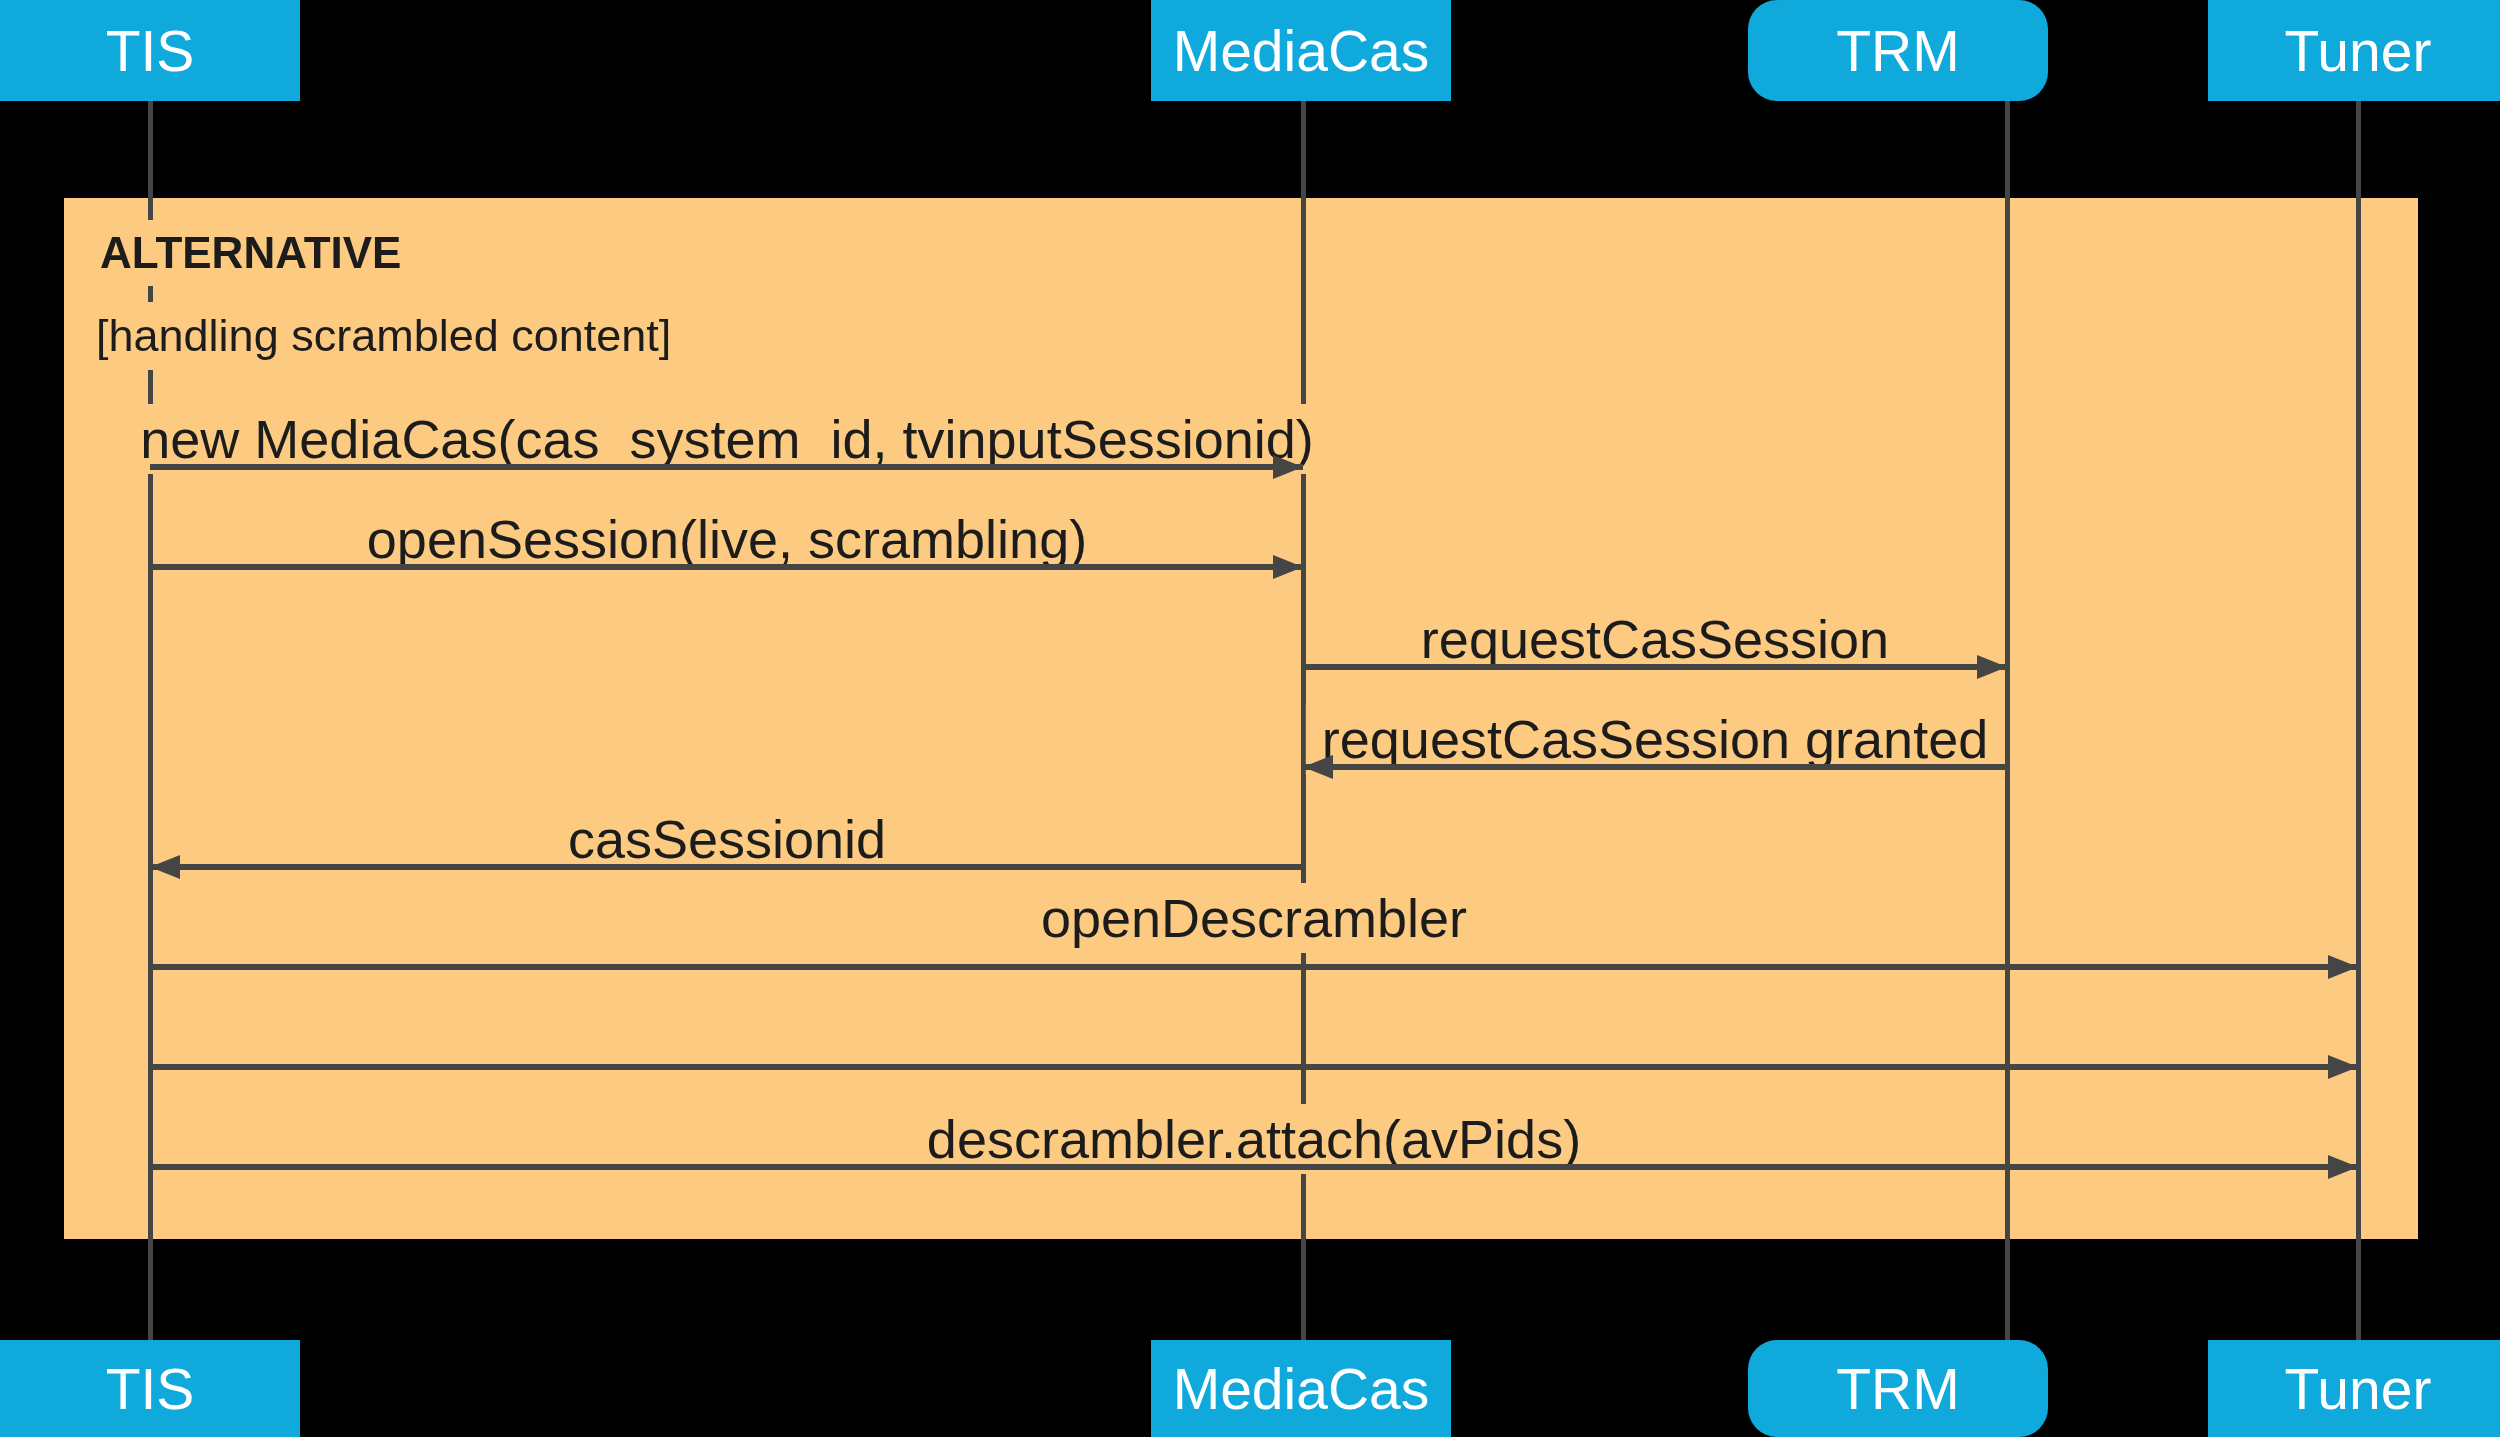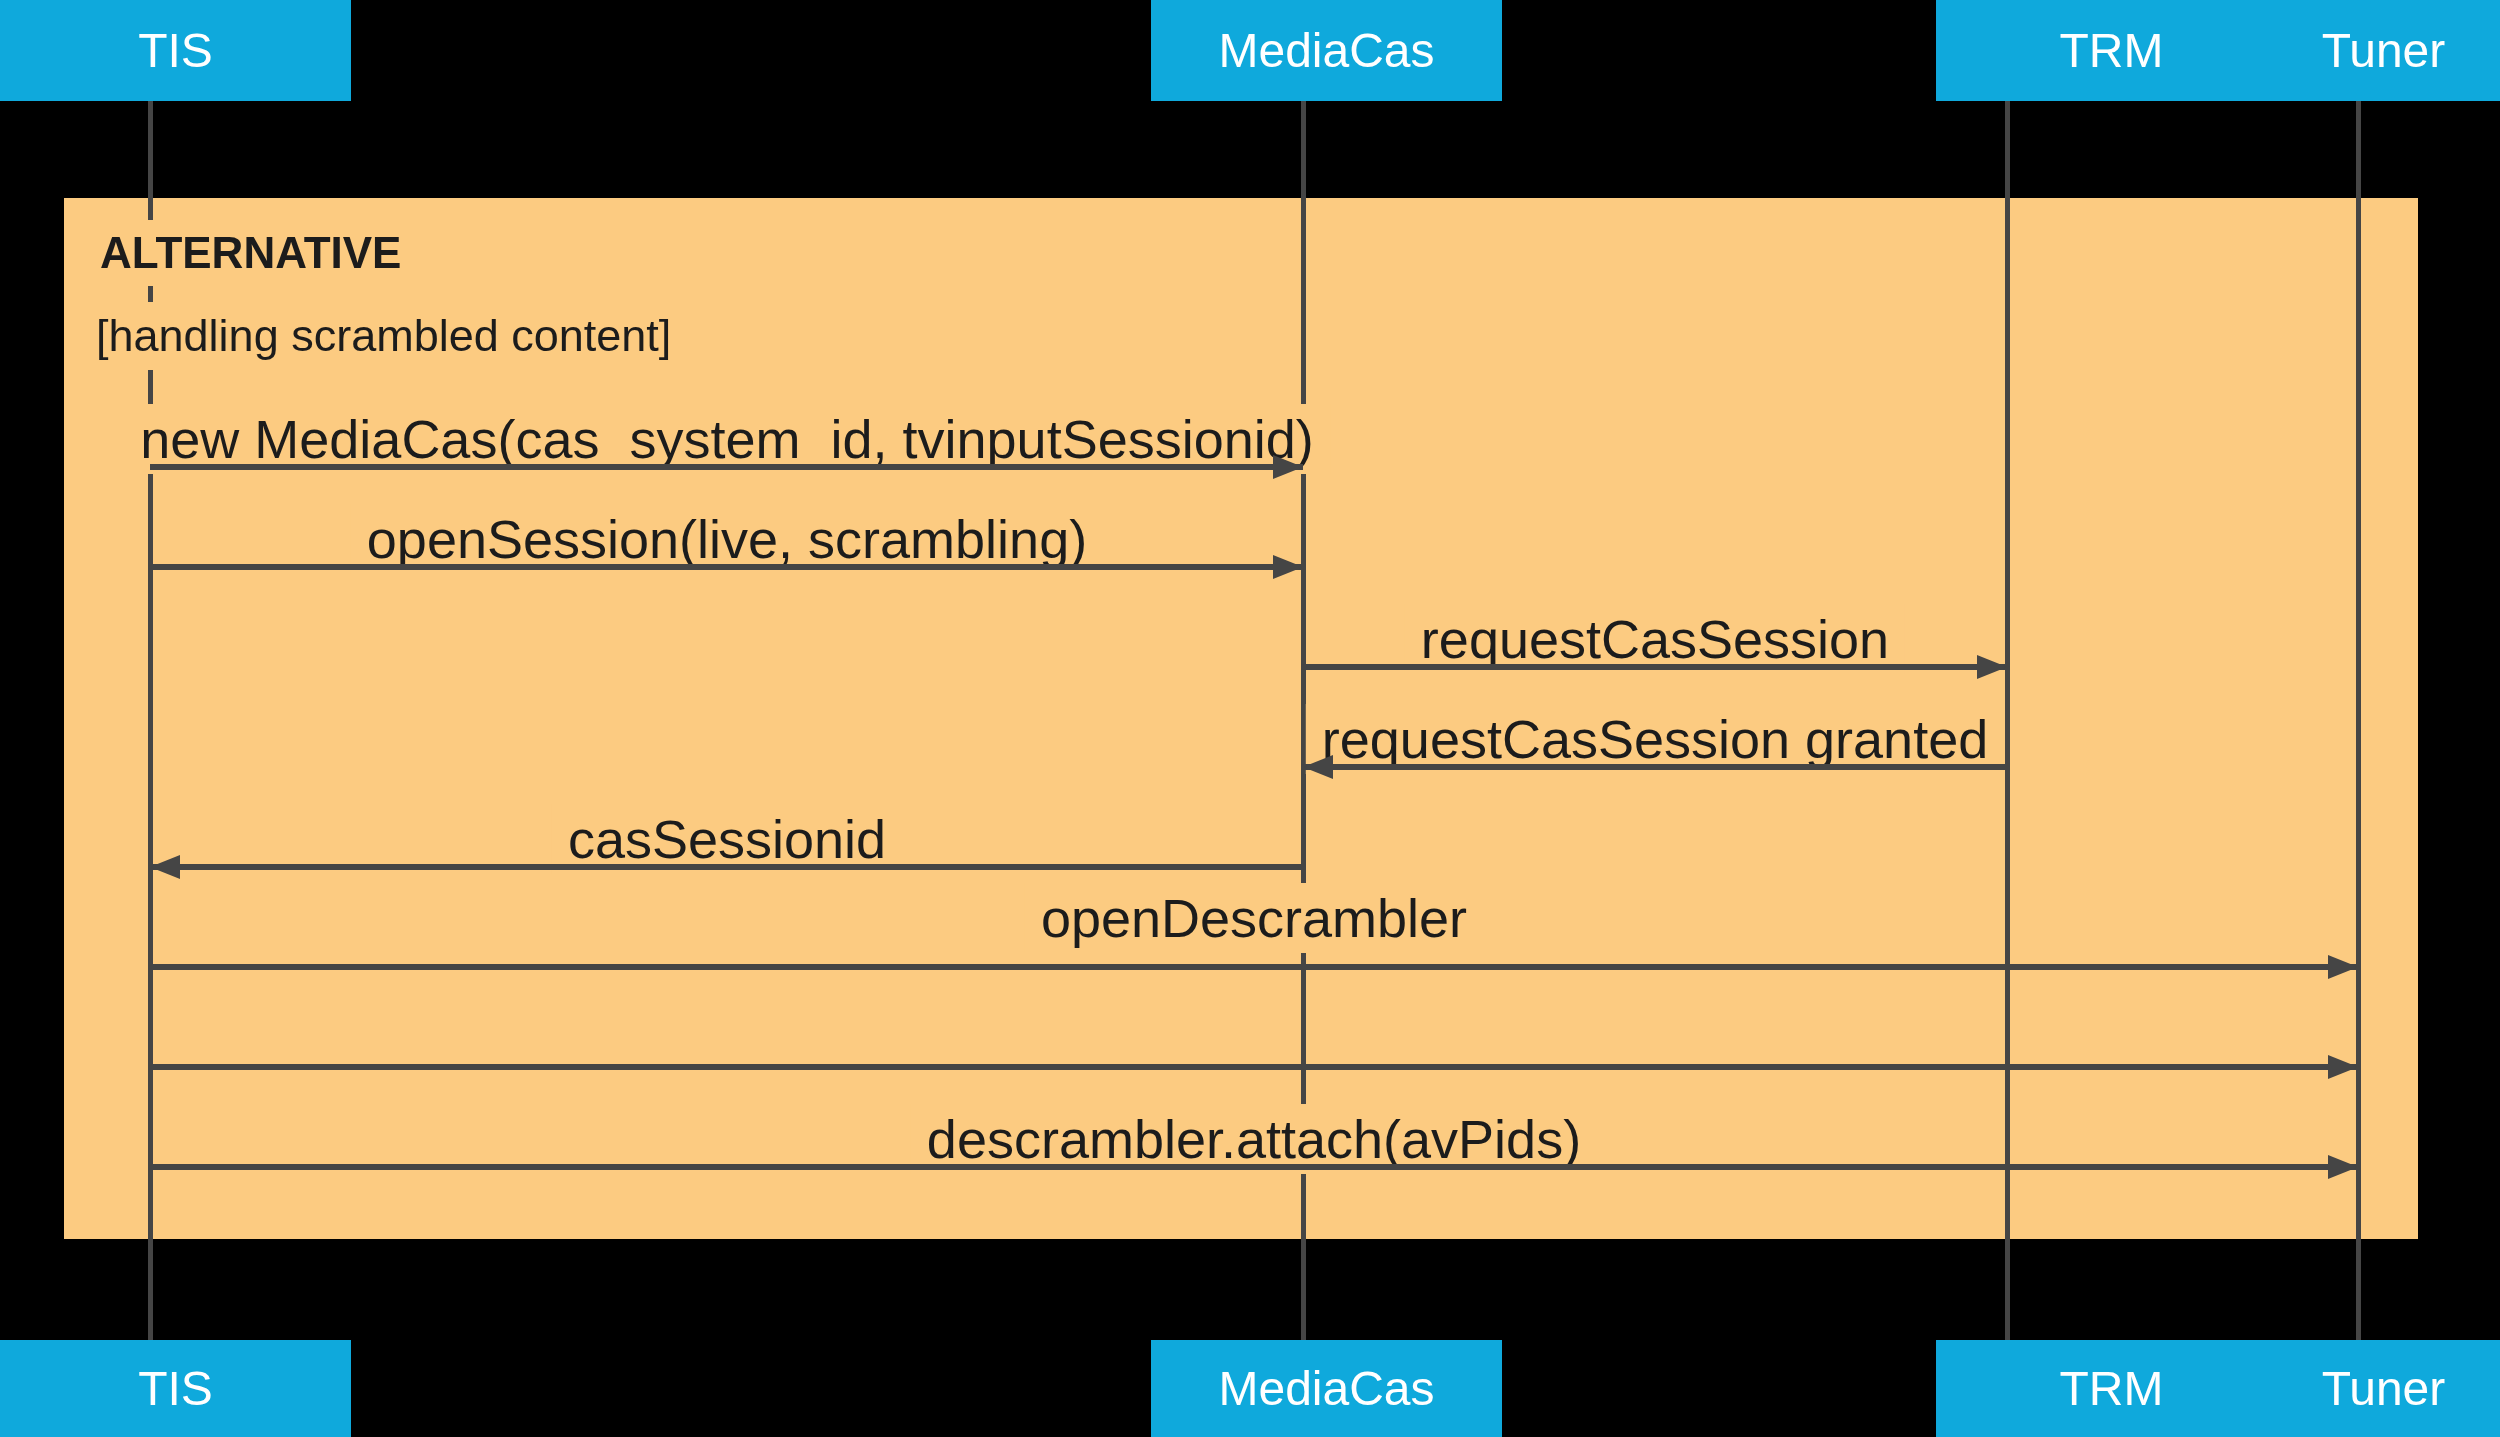--- a/index.html
+++ b/index.html
@@ -9,25 +9,25 @@
     font-family:"Liberation Sans","DejaVu Sans",sans-serif;
   }
   
   .frame{position:absolute;left:64px;top:198px;width:2354px;height:1041px;
          background:var(--frame,#FCCB81);z-index:1;}
   
   .lifeline{position:absolute;top:101px;height:1239px;width:5px;
             background:var(--line,#454545);z-index:2;}
   .ll-tis{left:148px;} .ll-mediacas{left:1301px;} .ll-trm{left:2005px;} .ll-tuner{left:2356px;}
   
-  .actor{position:absolute;width:351px;height:101px;background:var(--actor,#0FA9DC);
+  .actor{position:absolute;width:300px;height:101px;background:var(--actor,#0FA9DC);
          color:var(--actorText,#fff);display:flex;align-items:center;justify-content:center;
-         font-size:48px;z-index:5;}
+         font-size:57px;z-index:5;}
   .row-top .actor{top:0;} .row-bottom .actor{top:1340px;height:97px;}
-  .a-tis{left:0;} .a-mediacas{left:1151px;} .a-trm{left:1936px;} .a-tuner{left:2208px;}
+  .a-tis{left:0;} .a-mediacas{left:1151px;} .a-trm{left:1748px;border-radius:29px;} .a-tuner{left:2208px;}
   
   .frame-op{position:absolute;left:88px;top:220px;font-size:44px;font-weight:bold;
             color:var(--text,#1c1c1c);background:var(--frame,#FCCB81);
             padding:8px 12px;white-space:nowrap;z-index:3;}
   .frame-guard{position:absolute;left:84px;top:302px;font-size:45px;
                color:var(--text,#1c1c1c);background:var(--frame,#FCCB81);
                padding:8px 12px;white-space:nowrap;z-index:3;}
   
   .msg{position:absolute;transform:translateX(-50%);font-size:54px;line-height:1.15;
        color:var(--text,#1c1c1c);background:var(--frame,#FCCB81);

